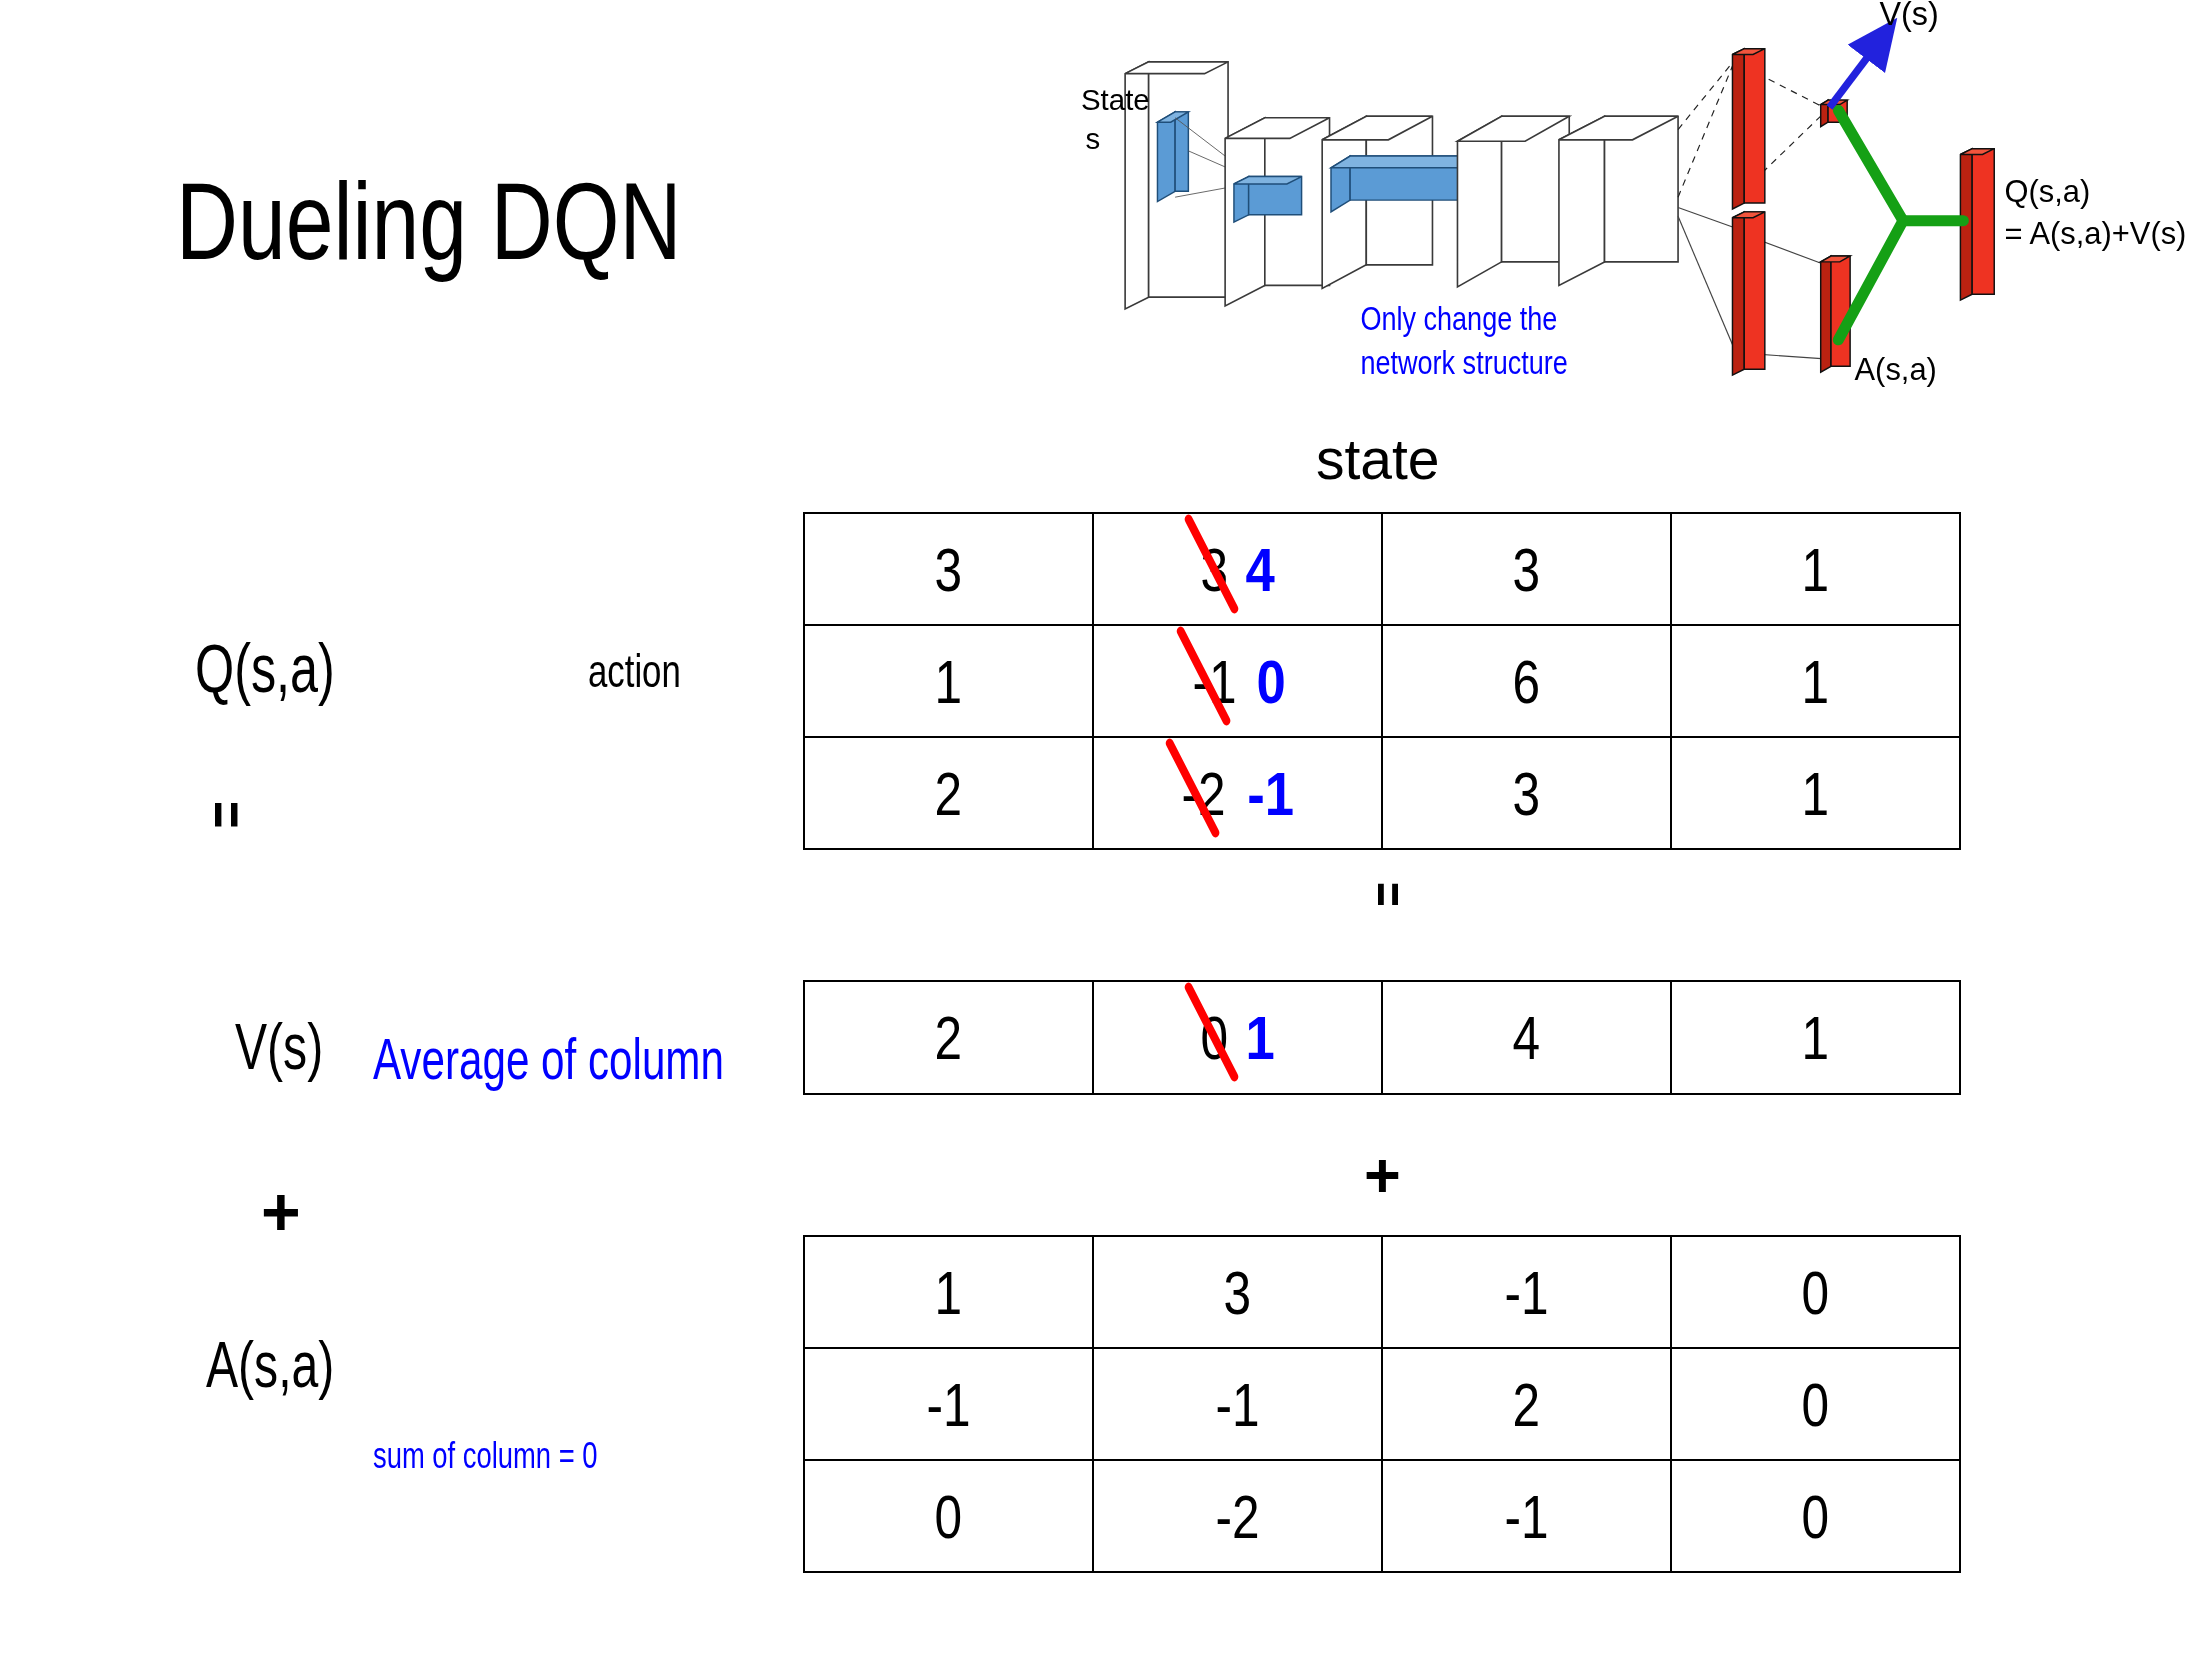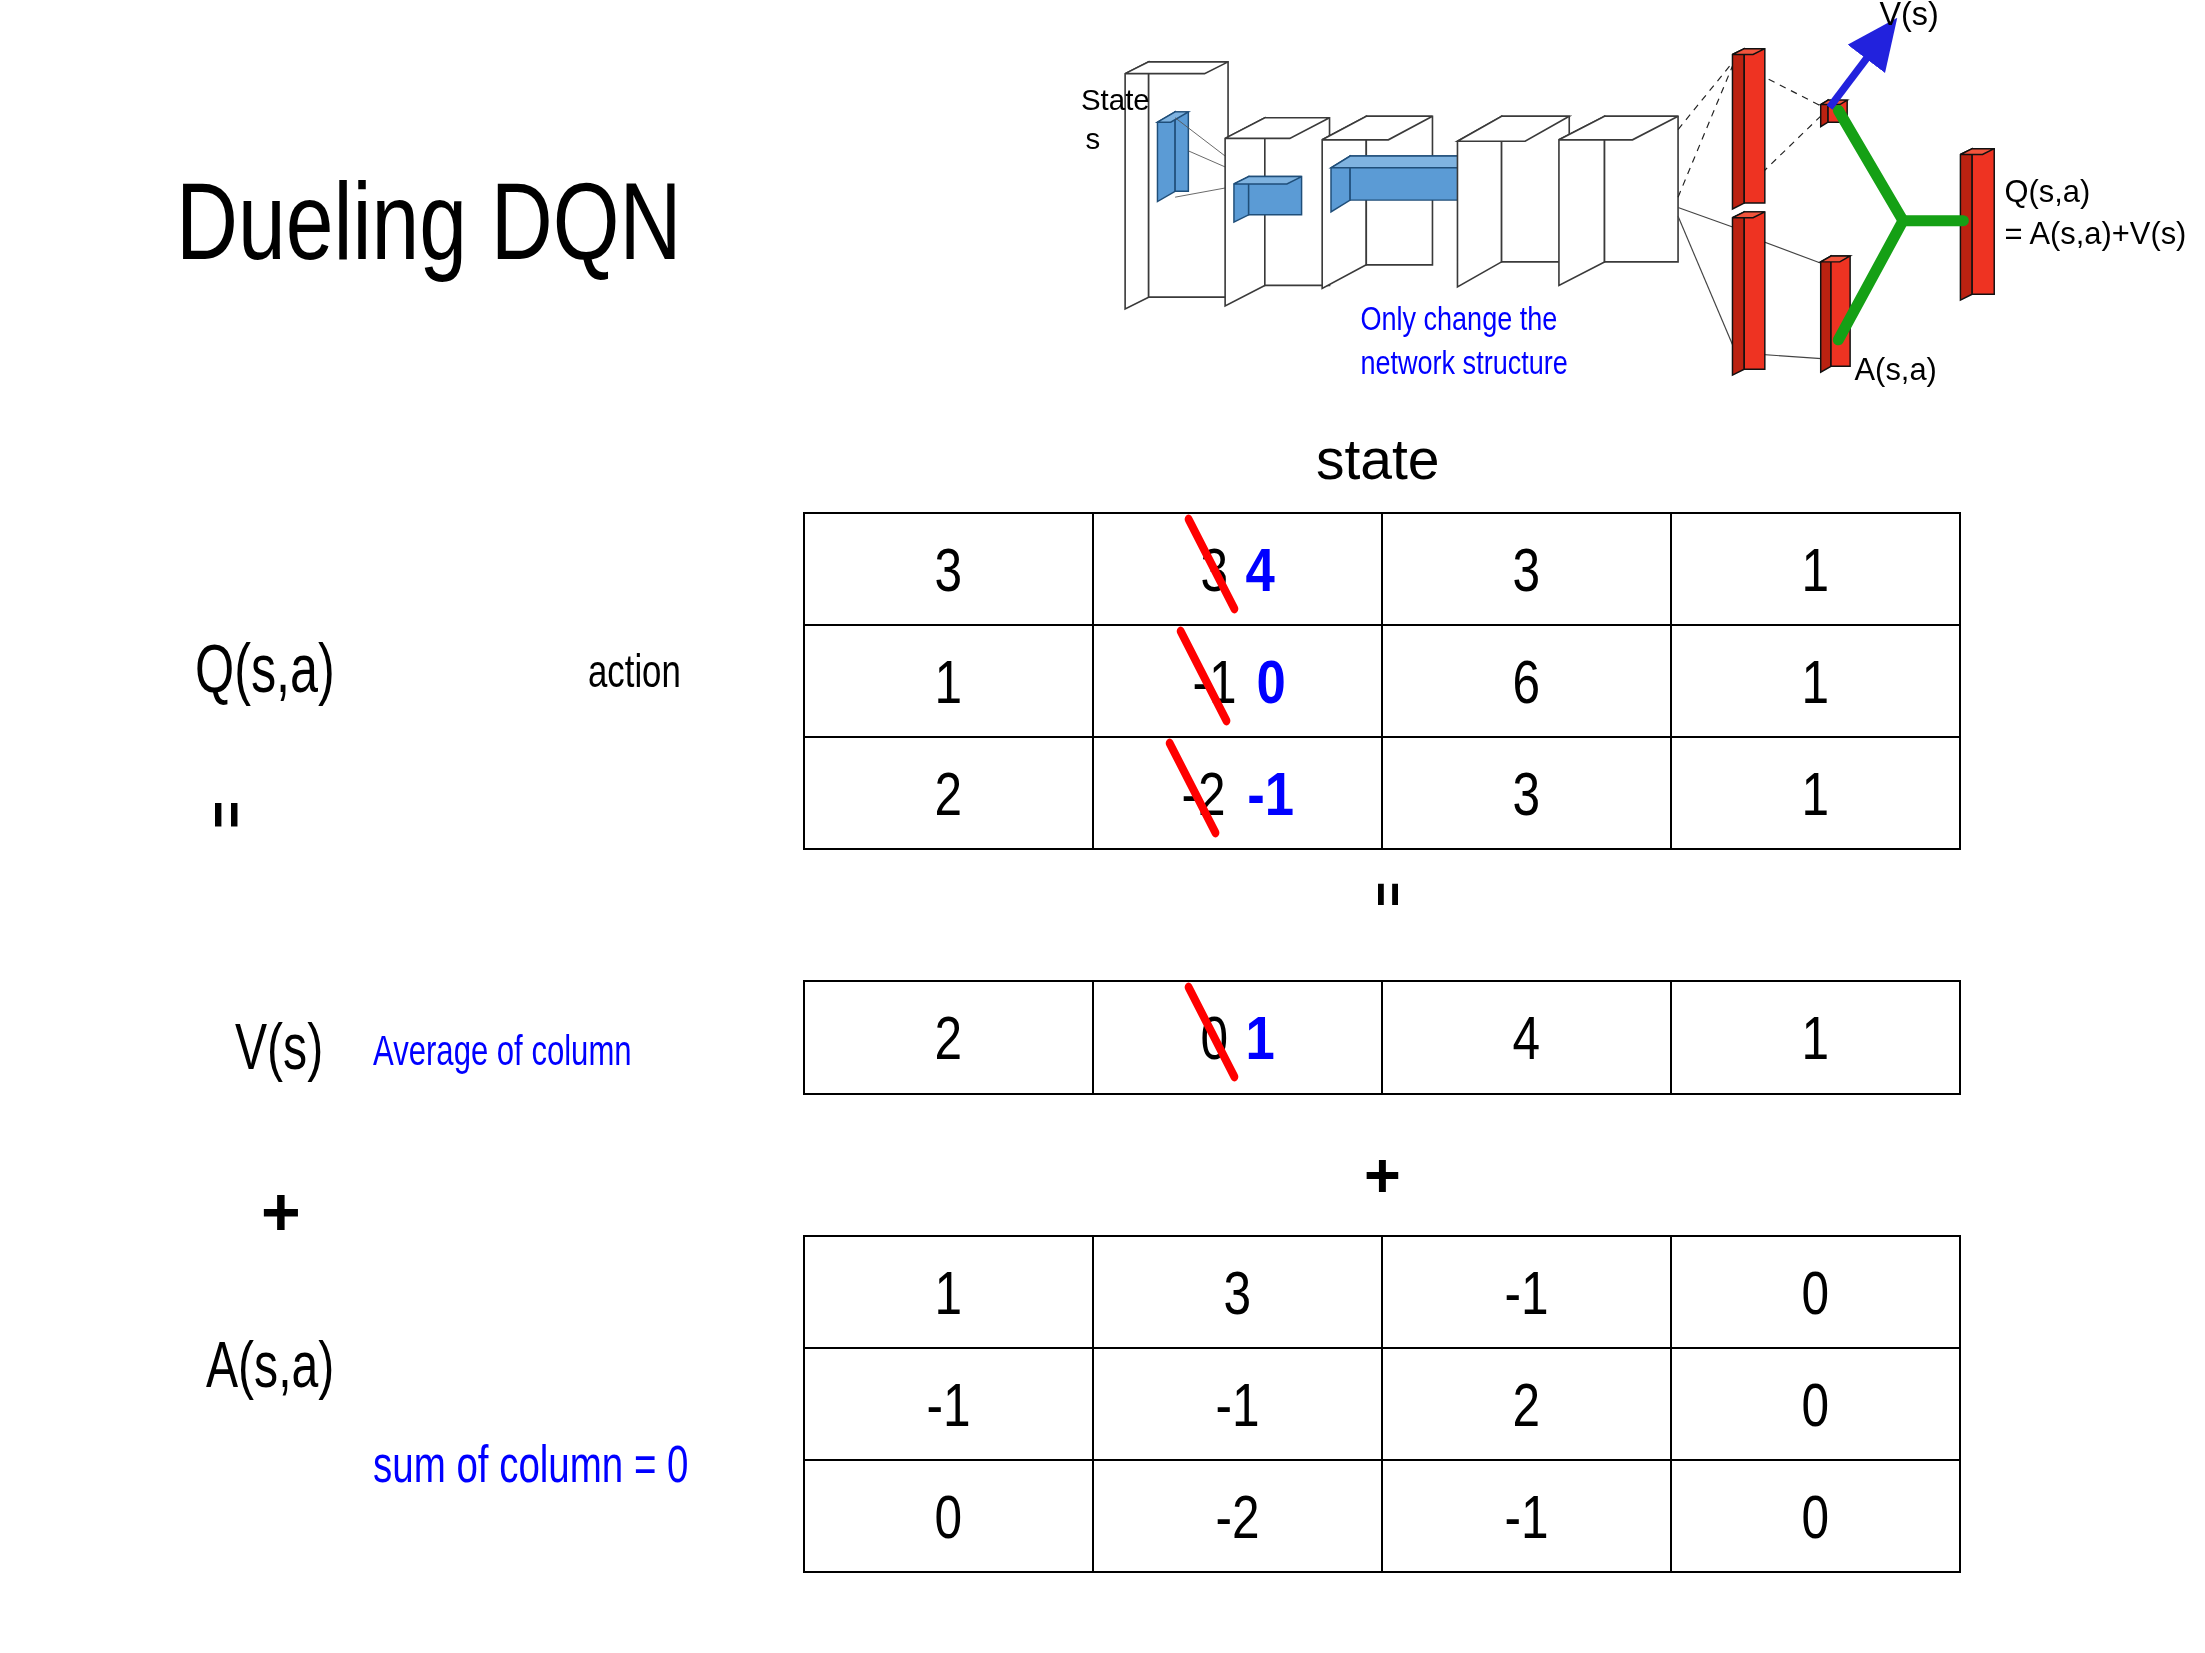--- a/index.html
+++ b/index.html
@@ -37,22 +37,22 @@
   #label-q{left:195px;top:629px;font-size:68px;}
   #label-action{left:588px;top:643px;font-size:47px;}
   #label-eq1{left:261px;top:801px;font-size:59px;font-weight:700;
               transform:rotate(90deg) scaleX(.8);transform-origin:left top;}
   #label-eq2{left:1419px;top:882px;font-size:53px;font-weight:700;
               transform:rotate(90deg) scaleX(.8);transform-origin:left top;}
   #label-v{left:235px;top:1009px;font-size:65px;}
   #label-plus1{left:261px;top:1172px;font-size:68px;font-weight:700;}
   #label-plus2{left:1364px;top:1139px;font-size:63px;font-weight:700;}
   #label-a{left:206px;top:1327px;font-size:65px;}
-  #note-avg{left:373px;top:1025px;font-size:42px;line-height:1.22;width:412px;}
-  #note-sum{left:373px;top:1433px;font-size:52px;line-height:1.22;width:441px;}
+  #note-avg{left:373px;top:1025px;font-size:57px;line-height:1.22;width:412px;}
+  #note-sum{left:373px;top:1433px;font-size:37px;line-height:1.22;width:441px;}
 
   
   .grid{position:absolute;border-collapse:collapse;table-layout:fixed;}
   .grid td{
     border:2.2px solid #000;
     text-align:center;vertical-align:middle;
     font-size:62px;
     font-family:"Liberation Sans Narrow","Liberation Sans",sans-serif;
     padding:0;position:relative;
   }

